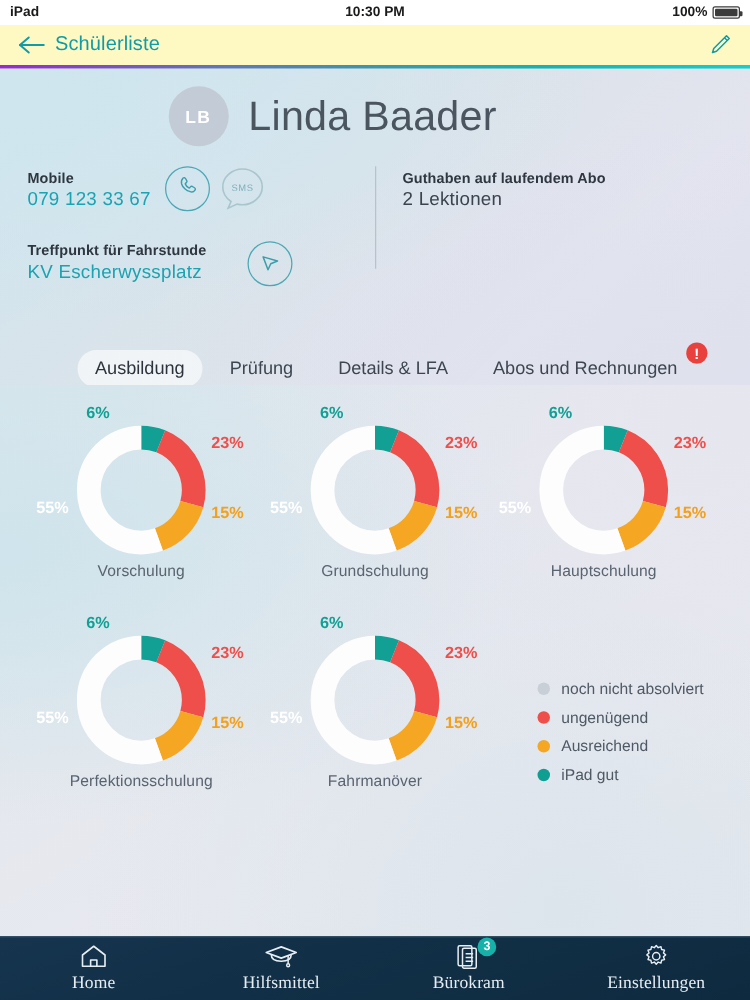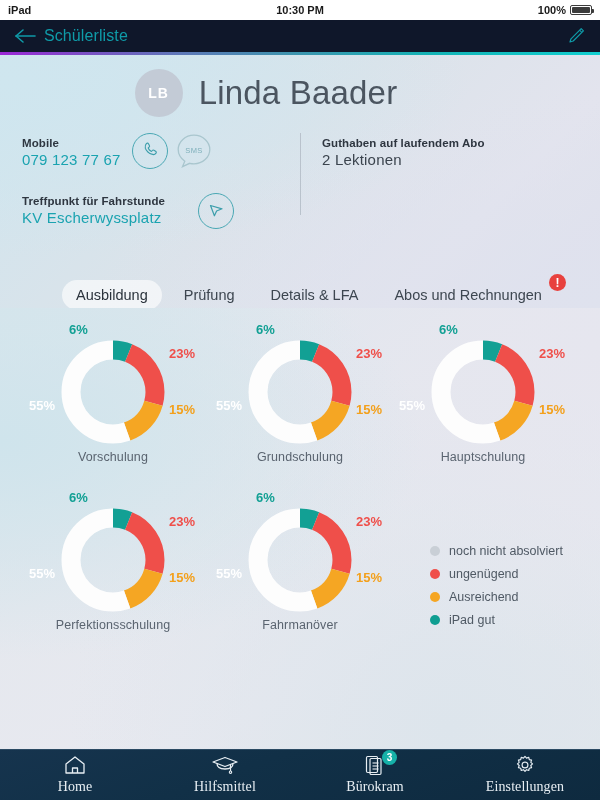--- a/index.html
+++ b/index.html
@@ -21,21 +21,21 @@
   .sb-left  { position:absolute; left:8px; }
   .sb-mid   { position:absolute; left:0; width:600px; text-align:center; font-weight:bold; }
   .sb-right { position:absolute; right:8px; display:flex; align-items:center; gap:4px;margin-left:22px; }
   .batt { position:relative; width:22px; height:10px; border:1px solid #3c3c3c; border-radius:2px; }
   .batt::after { content:""; position:absolute; right:-3px; top:3px; width:2px; height:4px; background:#3c3c3c; border-radius:0 1px 1px 0; }
   .batt i { position:absolute; left:1px; top:1px; bottom:1px; width:18px; background:#3c3c3c; display:block; border-radius:1px; }
 
   
   .navbar {
     position:absolute; top:20px; left:0; width:600px; height:32px;
-    background:#0f172a; display:flex; align-items:center;
+    background:#fef9c3; display:flex; align-items:center;
   }
   .nav-back { display:flex; align-items:center; gap:8px; margin-left:14px; cursor:pointer; }
   .nav-back svg { display:block; }
   .nav-back-label { color:#0f9ba8; font-size:16px; letter-spacing:.1px; }
   .nav-edit { position:absolute; right:14px; top:6px; cursor:pointer; }
 
   .grad-line {
     position:absolute; top:52px; left:0; width:600px; height:3px;
     background:linear-gradient(to right,#9b27d6 0%,#7b4fc4 14%,#5e78b8 30%,#3f93ae 48%,#13b3b5 72%,#12cfd0 100%);
   }
@@ -167,21 +167,21 @@
 
     <div class="name-row">
       <div class="avatar">LB</div>
       <div class="name">Linda Baader</div>
     </div>
 
     <div class="hdr-left">
 
       <div class="field-block">
         <div class="field-label">Mobile</div>
-        <div class="field-value">079 123 77 67</div>
+        <div class="field-value">079 123 33 67</div>
         <div class="icon-row">
           <div class="circ-ico">
             <span>
               <svg width="19" height="19" viewBox="0 0 19 19">
                 <path d="M5.5 3.4c.7-.5 1.5-.3 1.9.4l1 1.7c.3.6.2 1.2-.3 1.6l-.7.6c-.2.2-.2.4-.1.6.5 1.2 1.6 2.4 2.8 3 .2.1.5.1.6-.1l.6-.7c.4-.5 1-.6 1.6-.3l1.7 1c.7.4.9 1.2.4 1.9-1 1.4-2.7 1.8-4.3 1C8.3 13.9 5 10.7 4.3 8.2c-.4-1.6-.2-3.3 1.2-4.8z" fill="none" stroke="#3c9eab" stroke-width="1.15" stroke-linejoin="round"></path>
               </svg>
             </span>
           </div>
           <div class="sms-bubble">
             <span>

